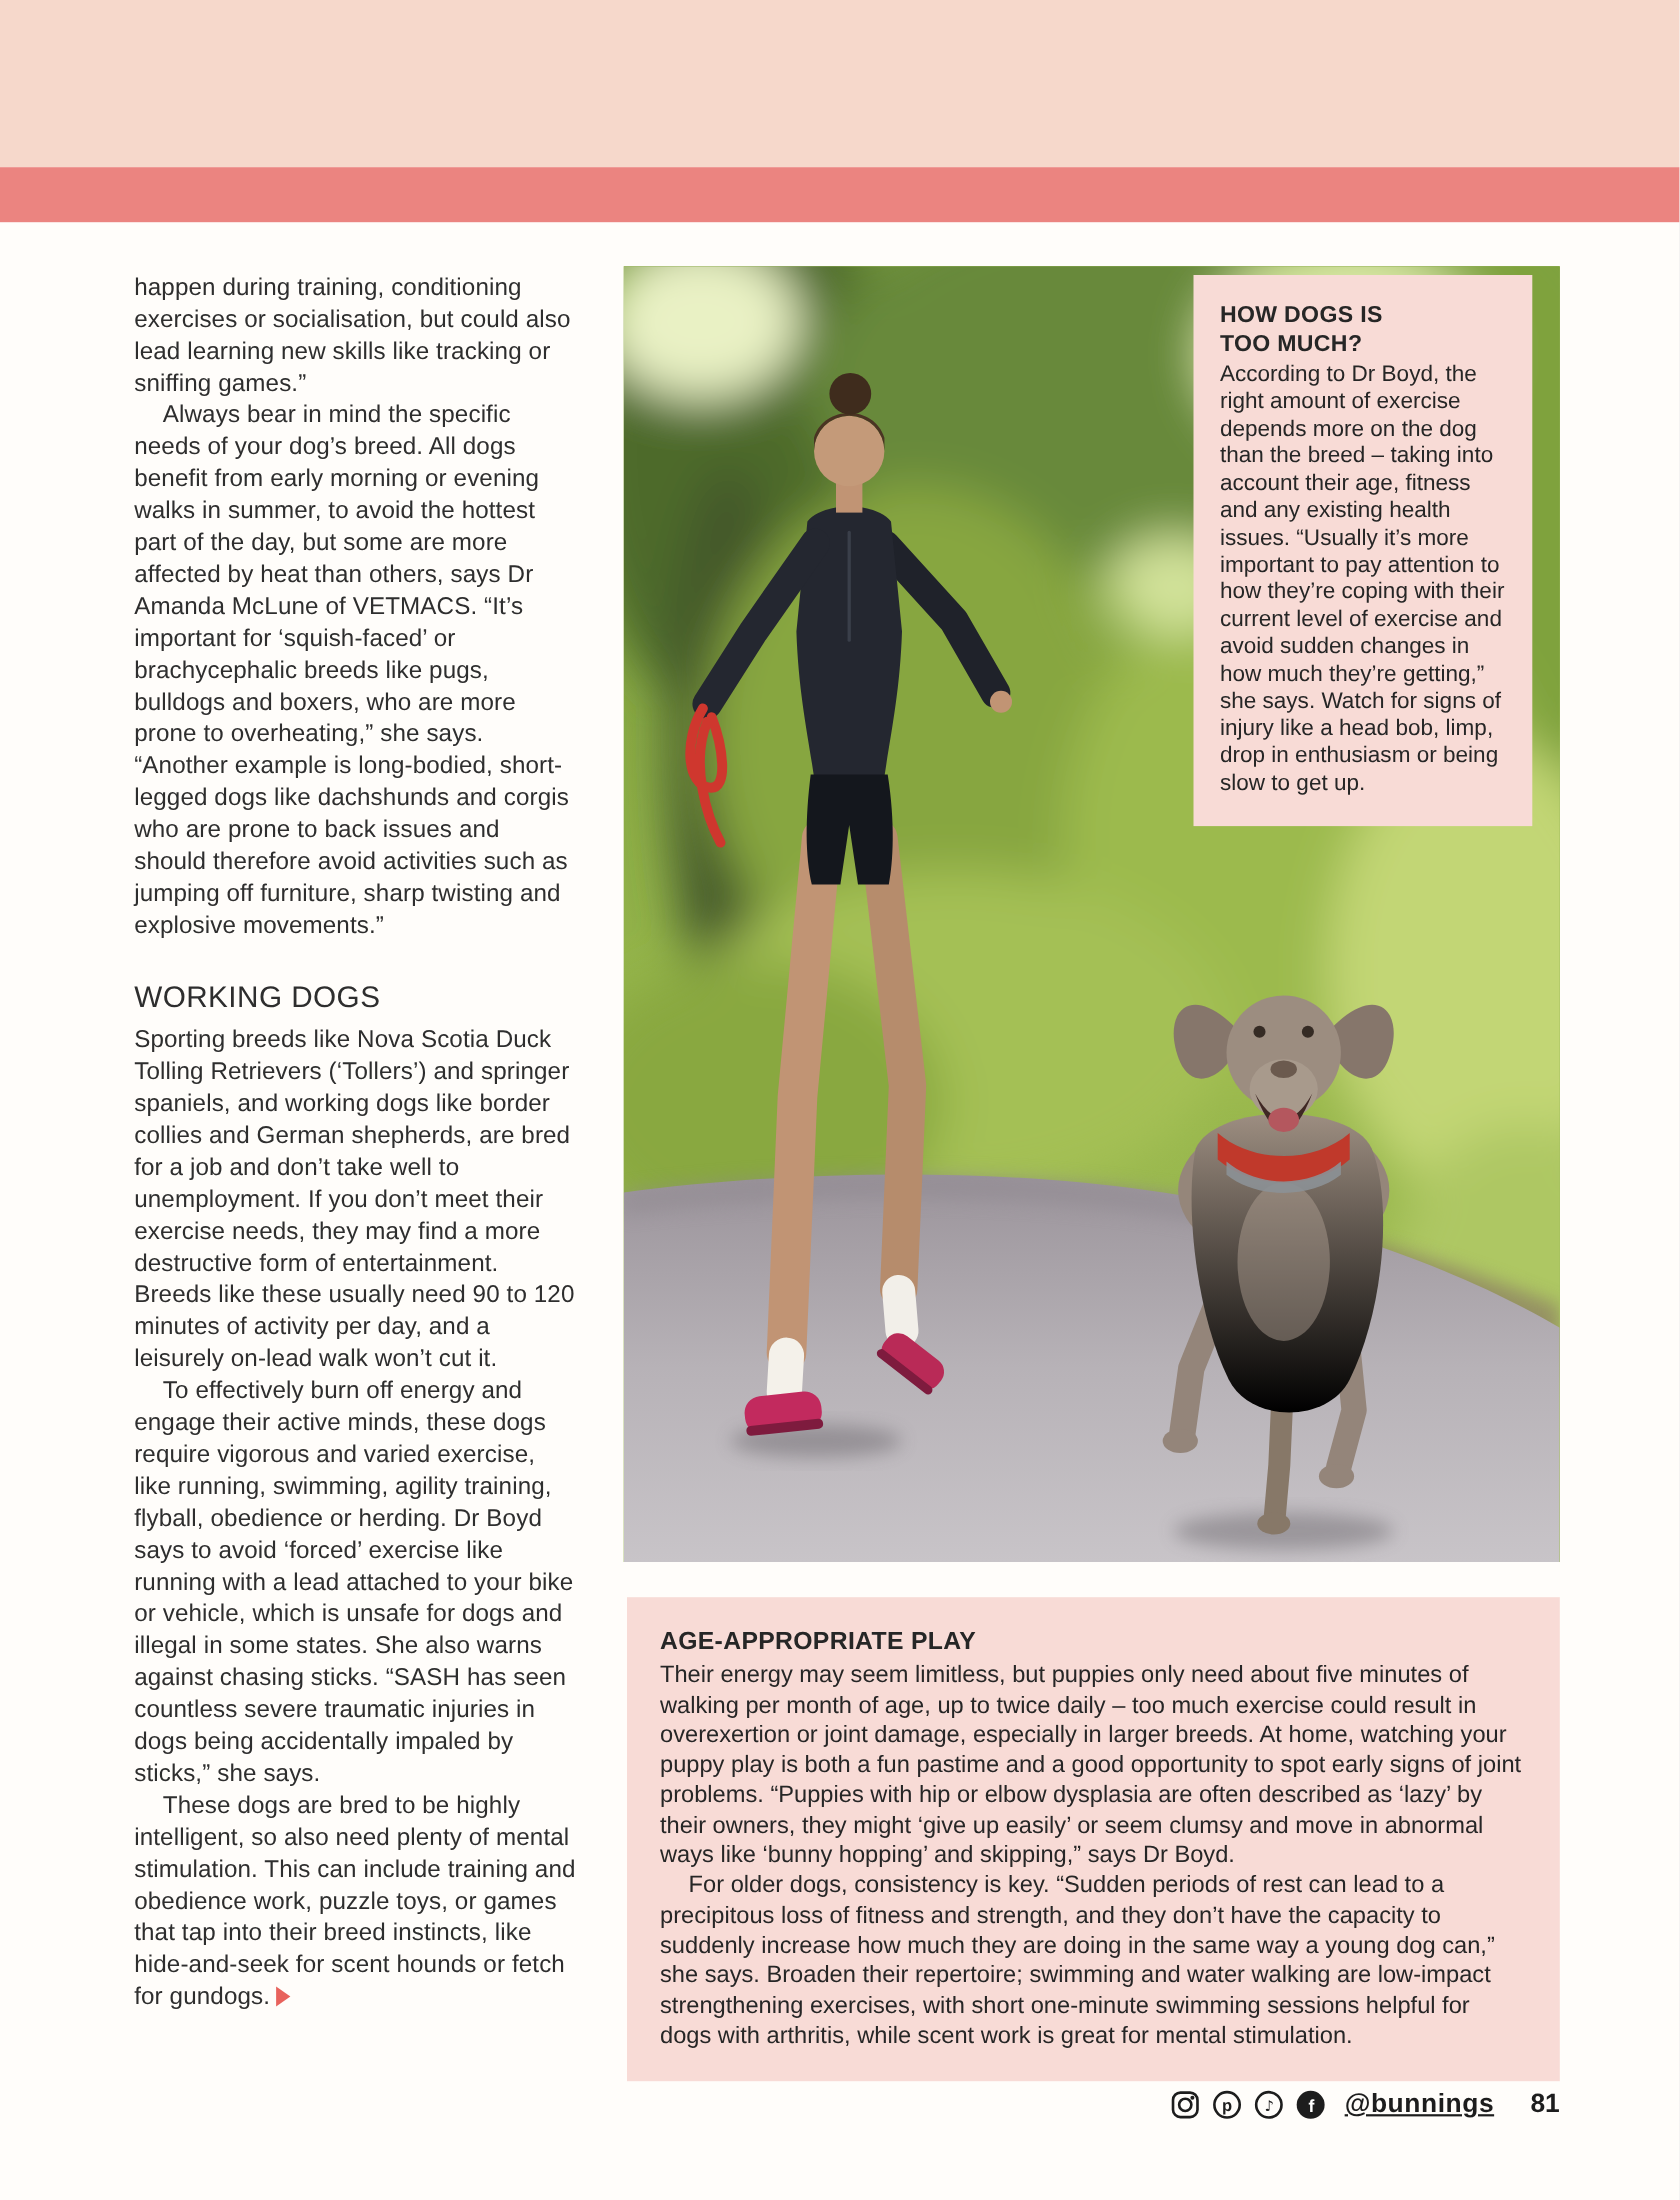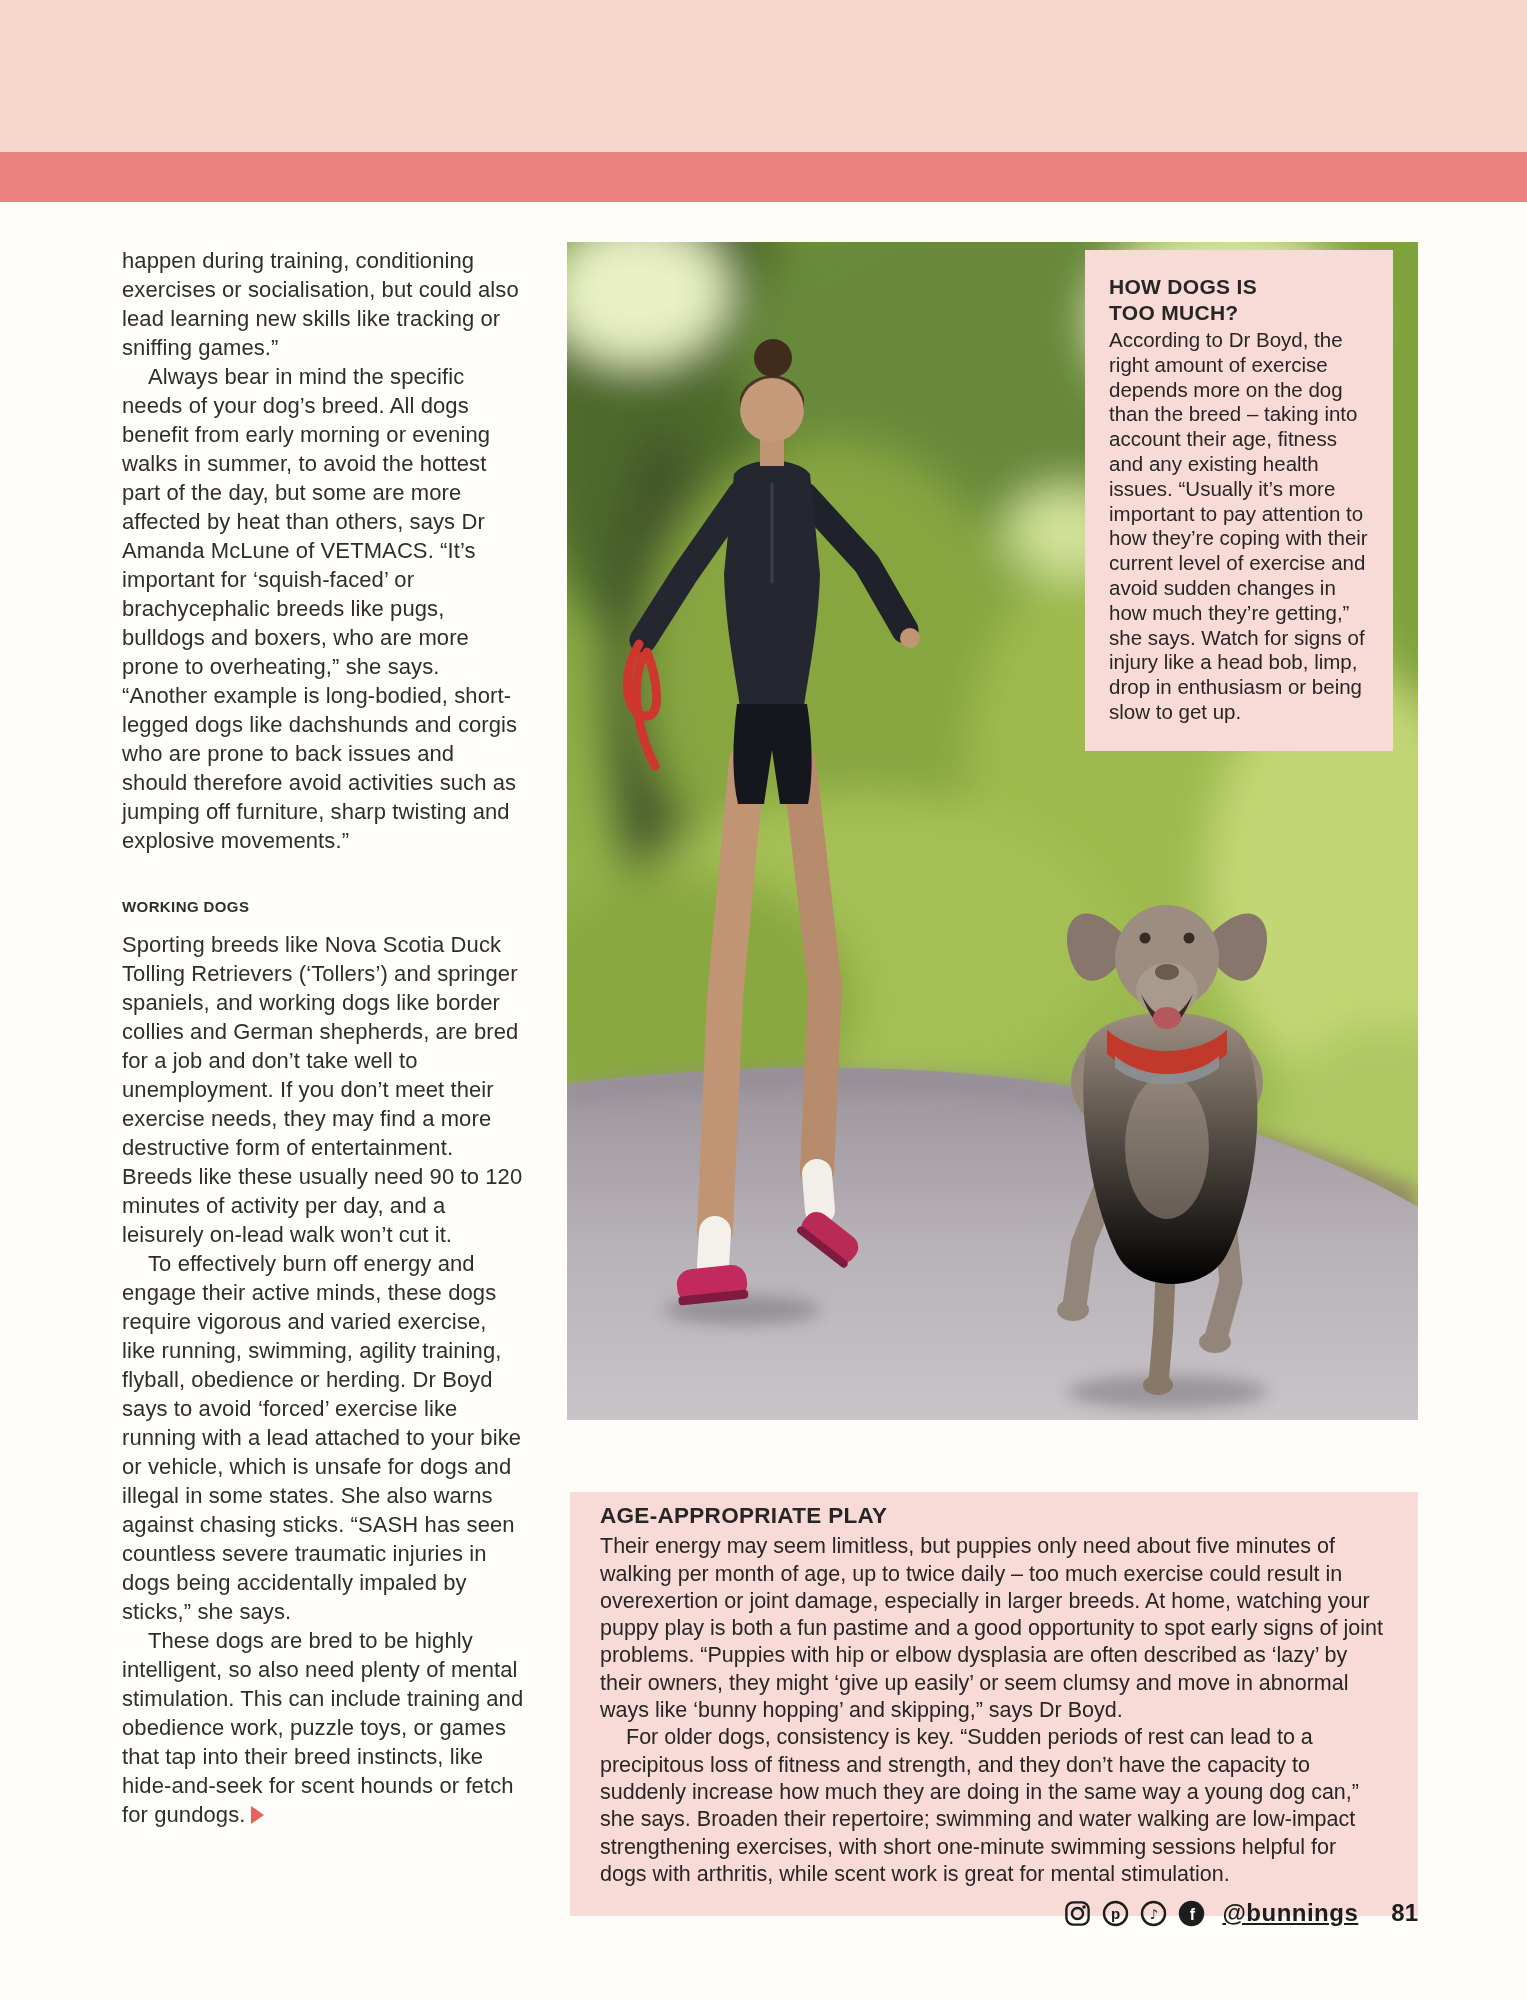--- a/index.html
+++ b/index.html
@@ -9,36 +9,36 @@
     font-family:"Liberation Sans","DejaVu Sans",sans-serif;
     color:#2e2e2e;
   }
   .band-light{position:absolute;left:0;top:0;width:1527px;height:152px;background:#f6d8cb;}
   .band-coral{position:absolute;left:0;top:152px;width:1527px;height:50px;background:#eb8480;}
 
   
   .left-col{position:absolute;left:122px;top:246px;width:402px;font-size:22px;line-height:29px;letter-spacing:.1px;}
   .left-col p{margin:0;}
   .left-col p.indent{text-indent:26px;}
-  .col-heading{font-weight:bold;letter-spacing:.4px;margin:37px 0 9px 0;font-size:15px;}
+  .col-heading{font-weight:normal;letter-spacing:.4px;margin:37px 0 9px 0;font-size:27px;}
   .end-arrow{display:inline-block;width:0;height:0;margin-left:5px;
     border-top:9px solid transparent;border-bottom:9px solid transparent;
     border-left:13px solid #e8625c;vertical-align:-2px;}
 
   
   .photo{position:absolute;left:567px;top:242px;width:851px;height:1178px;overflow:hidden;background:#8fae45;}
   .photo svg{display:block;}
 
   
   .pink-box{background:#f8dbd6;color:#262626;}
   .sidebar-box{position:absolute;left:1085px;top:250px;width:308px;box-sizing:border-box;
     padding:24px 24px 26px 24px;font-size:20.5px;line-height:24.8px;}
   .sidebar-box h3{margin:0 0 2px 0;font-size:21px;line-height:26px;letter-spacing:.3px;}
   .bottom-box{position:absolute;left:570px;top:1452px;width:848px;box-sizing:border-box;
-    padding:10px 30px 28px 30px;font-size:21.5px;line-height:27.3px;margin-top:40px;}
+    padding:26px 30px 28px 30px;font-size:21.5px;line-height:27.3px;}
   .bottom-box h3{margin:0 0 4px 0;font-size:22.5px;letter-spacing:.3px;}
   .bottom-box p{margin:0;}
   .bottom-box p.indent{text-indent:26px;}
 
   
   .footer{position:absolute;top:1899px;right:109px;display:flex;align-items:center;gap:11px;}
   .footer .icon{width:27px;height:27px;display:block;}
   .footer .handle{font-weight:bold;font-size:24px;letter-spacing:.5px;margin-left:6px;color:#1d1d1d;text-decoration:underline;}
   .footer .pagenum{font-weight:bold;font-size:24px;margin-left:22px;color:#1d1d1d;}
 </style>

